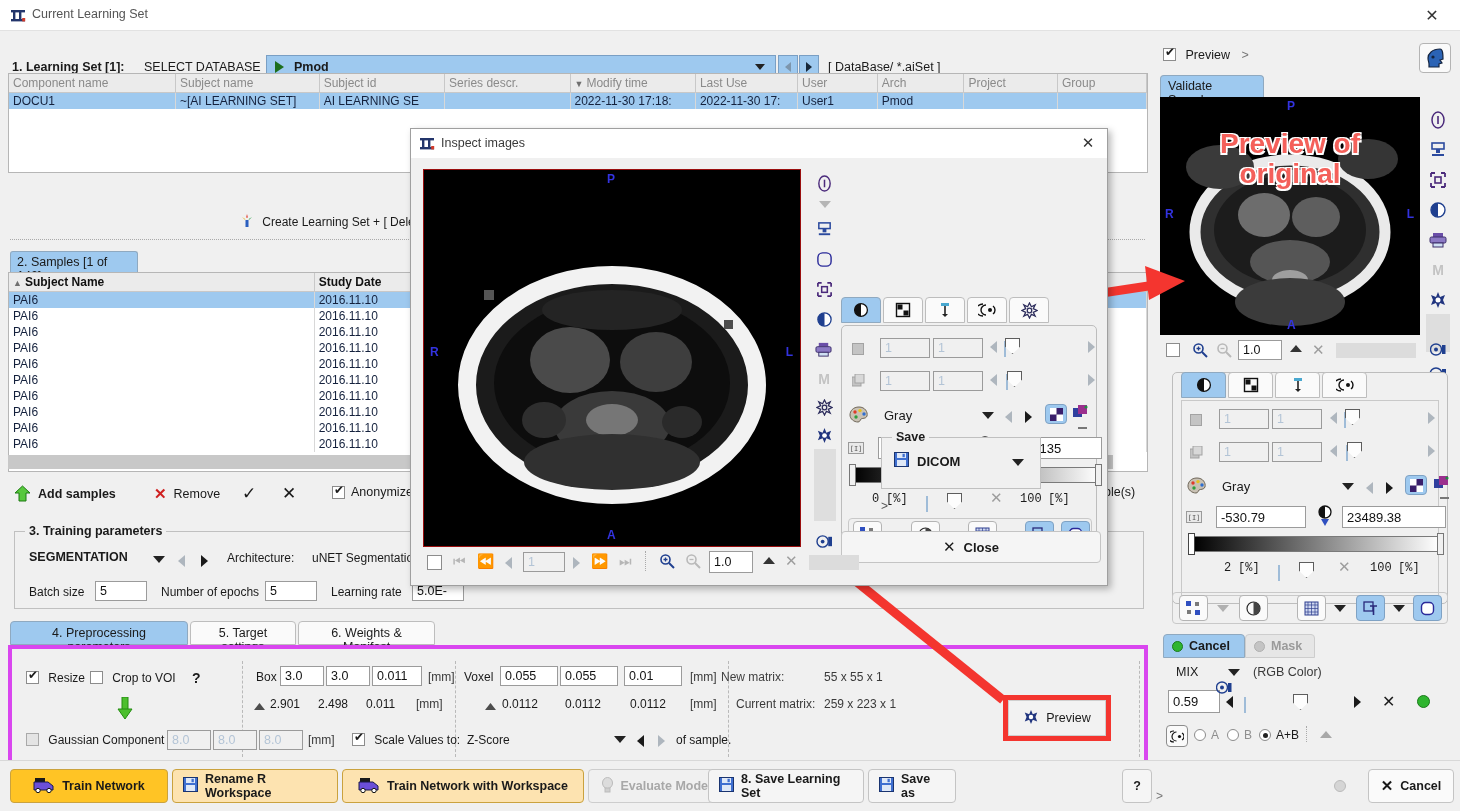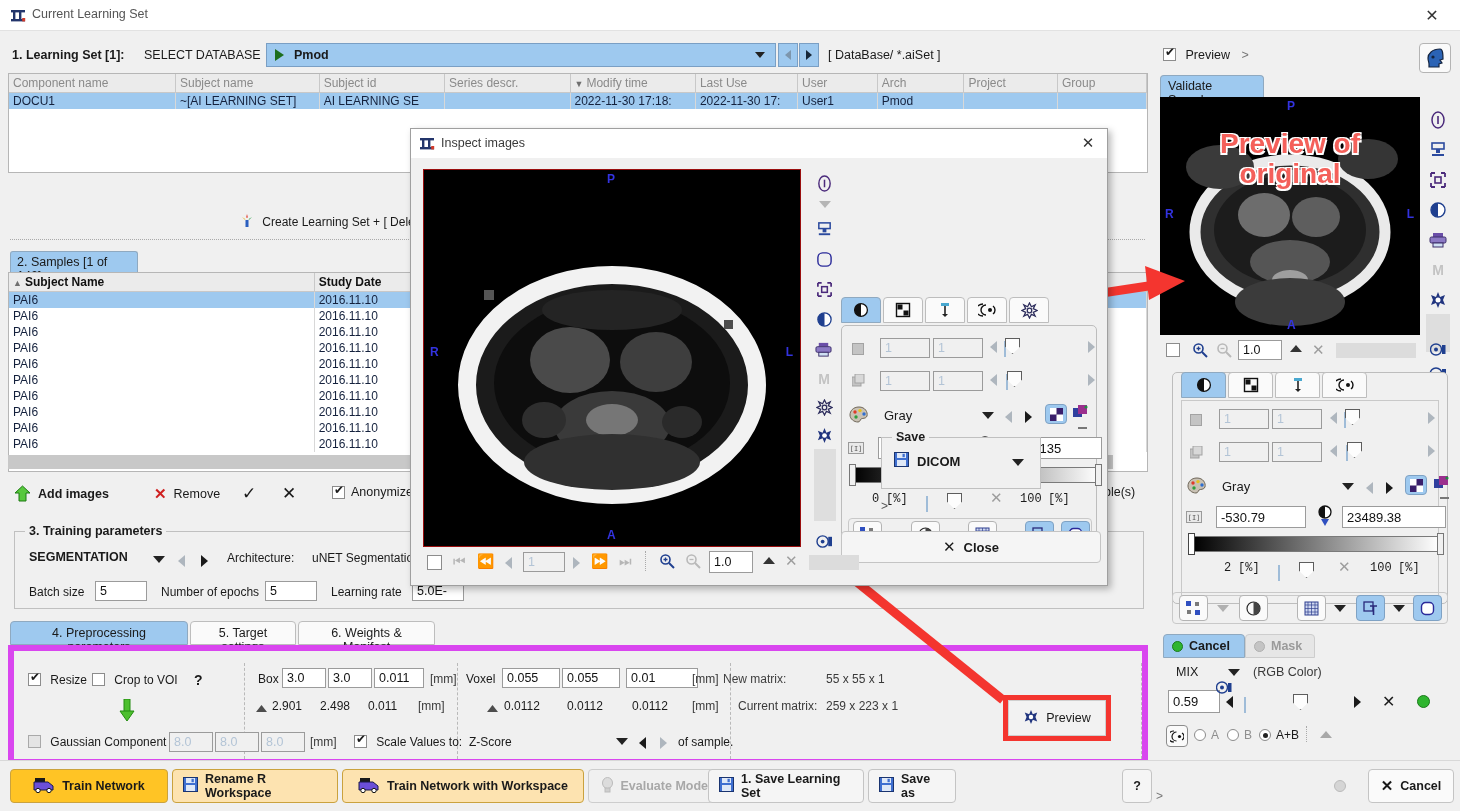--- a/index.html
+++ b/index.html
@@ -35,21 +35,21 @@
   #main {
     left:0; top:31px; width:1155px; height:746px;
     background:#f0f0f0;
   }
   #rightpanel {
     left:1157px; top:31px; width:303px; height:746px;
     background:#f0f0f0;
   }
   .bold { font-weight:bold; }
 
-  #ls-row { left:8px; top:12px; width:1140px; height:26px; }
+  #ls-row { left:8px; top:24px; width:1140px; height:26px; }
   #ls-title { left:4px; top:5px; font-weight:bold; font-size:12.5px;}
   #ls-selectdb { left:136px; top:5px; font-size:12.5px;}
   #dbcombo {
     left:258px; top:0px; width:510px; height:24px;
     background:#9ec9ef; border:1px solid #7a9fc4;
     display:flex; align-items:center;
   }
   #dbcombo .tri {
     margin-left:8px;
     width:0;height:0;border-left:9px solid #1d6e1d;
@@ -141,21 +141,21 @@
 
   
   .ptab {
     position:absolute; height:24px; border:1px solid #bdbdbd;
     border-radius:4px 4px 0 0; background:#fafafa;
     font-size:12.5px; padding:4px 8px; text-align:center;
   }
   .ptab.active { background:#9ec9ef; border-color:#8fa9c0; }
 
   #prep-box { left:8px; top:614px; width:1140px; height:120px;
-     background:#f0f0f0; border:6px solid #d946ef;}
+     background:#f0f0f0; border:4px solid #d946ef;}
 
   
   .cb { display:inline-block; width:13px;height:13px;border:1px solid #8c8c8c;
         background:#fff; position:relative; vertical-align:-2px;}
   .cb.on::after {
     content:"✔"; position:absolute; left:1px; top:-4px; font-size:12px; color:#1a1a1a;
   }
   .cb.dim { background:#e4e4e4; border-color:#a9a9a9;}
   .radio { display:inline-block; width:12px;height:12px;border:1px solid #8c8c8c;
         border-radius:50%; background:#fff; position:relative; vertical-align:-2px;}
@@ -470,21 +470,21 @@
   </div>
   <div class="abs" id="samples-scroll"></div>
 
   <div class="abs" id="samp-tools">
     <div class="tool" style="left:0;top:2px;">
       <span style="margin-right:7px;">
         <svg width="17" height="18" viewBox="0 0 17 18" style="vertical-align:-4px">
           <polygon points="8.5,1 16,8 12,8 12,16 5,16 5,8 1,8" fill="#57c83c" stroke="#1c7a12" stroke-width="1"></polygon>
         </svg>
       </span>
-      <b>Add images</b>
+      <b>Add samples</b>
     </div>
     <div class="tool" style="left:140px;top:2px;">
       <span style="margin-right:7px;color:#cf2020;font-size:15px;font-weight:bold;">✕</span>
       <span>Remove</span>
     </div>
     <div class="tool" style="left:228px;top:0px;font-size:17px;">✓</div>
     <div class="tool" style="left:268px;top:0px;font-size:17px;">✕</div>
     <div class="tool" style="left:318px;top:2px;">
       <span class="cb on"></span>
       <span style="margin-left:6px;">Anonymize s</span>
@@ -549,21 +549,21 @@
           <polygon points="5.5,0 11,7 0,7" fill="#4d4d4d"></polygon>
         </svg></div>
     <div class="abs" style="left:258px;top:48px;">2.901</div>
     <div class="abs" style="left:306px;top:48px;">2.498</div>
     <div class="abs" style="left:354px;top:48px;">0.011</div>
     <div class="abs" style="left:404px;top:48px;color:#3a3a3a;">[mm]</div>
 
     <div class="abs" style="left:452px;top:21px;">Voxel</div>
     <input class="abs field" style="left: 488px; top: 17px; width: 58px;" value="0.055">
     <input class="abs field" style="left: 548px; top: 17px; width: 58px;" value="0.055">
-    <input class="abs field" style="left: 612px; top: 17px; width: 72px;" value="0.01">
+    <input class="abs field" style="left: 612px; top: 17px; width: 58px;" value="0.01">
     <div class="abs" style="left:678px;top:21px;color:#3a3a3a;">[mm]</div>
     <div class="abs" style="left:473px;top:51px;">
       <svg width="11" height="8" viewBox="0 0 11 8">
           <polygon points="5.5,0 11,7 0,7" fill="#4d4d4d"></polygon>
         </svg></div>
     <div class="abs" style="left:490px;top:48px;">0.0112</div>
     <div class="abs" style="left:553px;top:48px;">0.0112</div>
     <div class="abs" style="left:618px;top:48px;">0.0112</div>
     <div class="abs" style="left:678px;top:48px;color:#3a3a3a;">[mm]</div>
 
@@ -956,21 +956,21 @@
     <span>Evaluate Model</span>
   </div>
   <div class="gbtn" style="left:708px;width:156px;">
     <span>
       <svg width="15" height="15" viewBox="0 0 15 15">
           <rect x="0.5" y="0.5" width="14" height="14" fill="#3f6fd0" stroke="#1a3470"></rect>
           <rect x="3" y="1" width="9" height="5" fill="#dfe8f7"></rect>
           <rect x="3" y="8" width="9" height="6" fill="#dfe8f7"></rect>
           <rect x="8.5" y="1.8" width="2.3" height="3.4" fill="#3f6fd0"></rect>
         </svg></span>
-    <span>1. Save Learning Set</span>
+    <span>8. Save Learning Set</span>
   </div>
   <div class="gbtn" style="left:868px;width:88px;">
     <span>
       <svg width="15" height="15" viewBox="0 0 15 15">
           <rect x="0.5" y="0.5" width="14" height="14" fill="#3f6fd0" stroke="#1a3470"></rect>
           <rect x="3" y="1" width="9" height="5" fill="#dfe8f7"></rect>
           <rect x="3" y="8" width="9" height="6" fill="#dfe8f7"></rect>
           <rect x="8.5" y="1.8" width="2.3" height="3.4" fill="#3f6fd0"></rect>
         </svg></span>
     <span>Save as</span>

